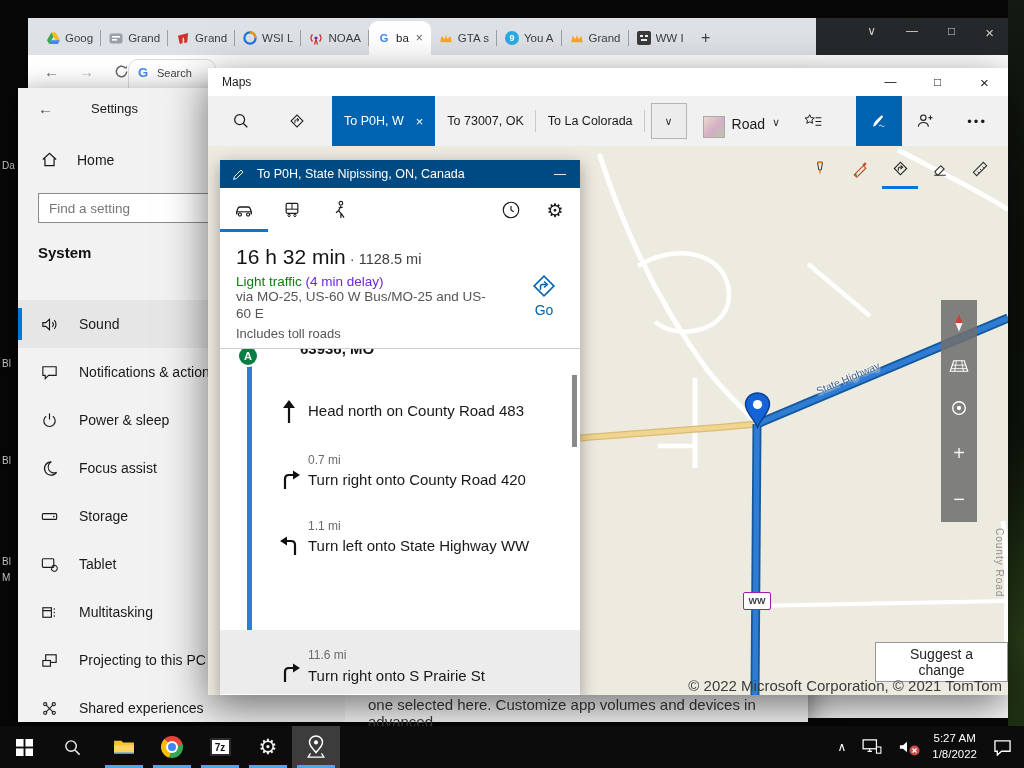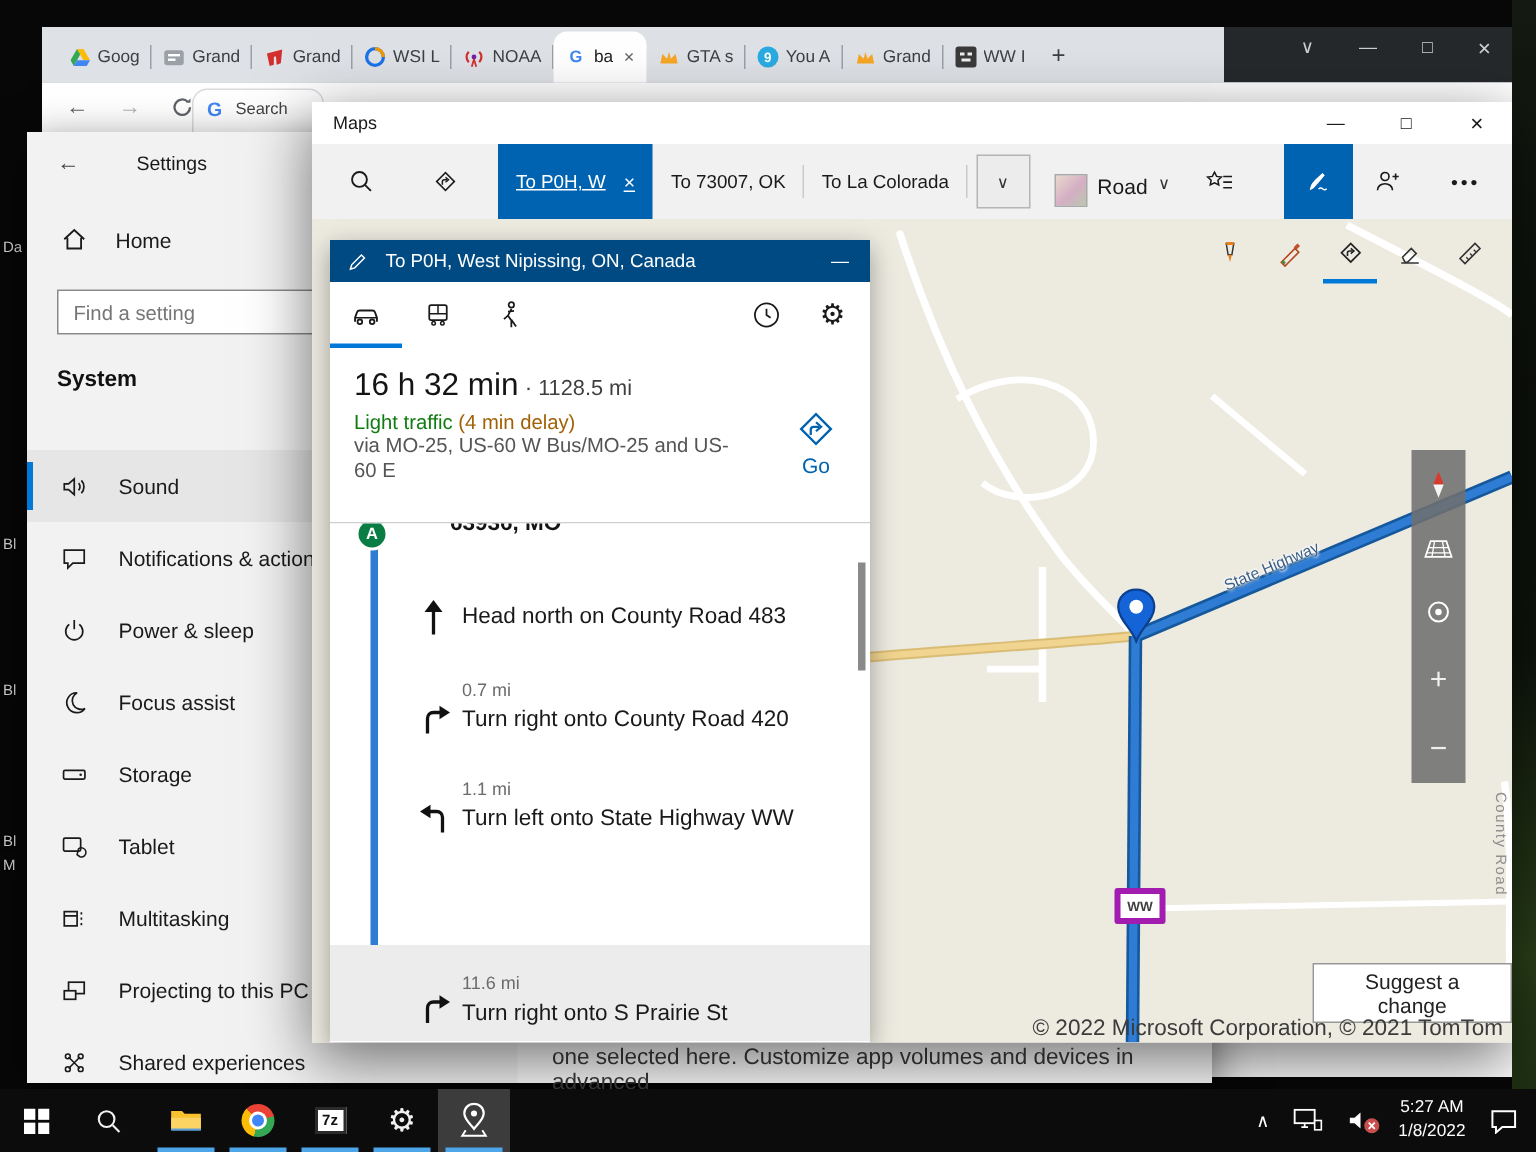--- a/index.html
+++ b/index.html
@@ -52,33 +52,33 @@
   
   #maps{position:absolute;left:208px;top:68px;width:800px;height:627px;background:#fff;box-shadow:0 12px 40px rgba(0,0,0,.55);}
   #m-title{position:absolute;top:0;left:0;right:0;height:28px;background:#fff;}
   #m-title .mtext{position:absolute;left:14px;top:7px;font-size:12px;color:#1a1a1a;}
   #m-ctl{position:absolute;right:0;top:0;display:flex;}
   #m-ctl .wbtn{width:47px;height:28px;display:flex;align-items:center;justify-content:center;font-size:12px;color:#1a1a1a;}
   #m-toolbar{position:absolute;top:28px;left:0;right:0;height:50px;background:#f1f1f1;display:flex;align-items:center;box-sizing:border-box;padding-left:10px;}
   .tb-btn{width:46px;height:50px;display:flex;align-items:center;justify-content:center;color:#1a1a1a;flex:none;}
   .loc-tab{height:50px;display:flex;align-items:center;padding:0 12px;font-size:12.5px;color:#1a1a1a;box-sizing:border-box;flex:none;position:relative;}
   .loc-tab .ldiv{position:absolute;right:0;top:14px;height:22px;width:1px;background:#c9c9c9;}
-  .loc-tab.active{background:#0063b1;color:#fff;text-decoration:underline;}
+  .loc-tab.active{background:#0063b1;color:#fff;}
   .loc-tab .lclose{margin-left:12px;font-size:13px;}
   .loc-dd{width:34px;height:34px;border:1px solid #b5b5b5;background:#ececec;display:flex;align-items:center;justify-content:center;margin-left:6px;font-size:11px;color:#333;flex:none;}
   #road{display:flex;align-items:flex-start;gap:7px;margin-left:16px;font-size:14px;color:#1a1a1a;flex:none;margin-top:12px;}
   #road .thumb{width:20px;height:20px;border:1px solid #a9a9a9;background:linear-gradient(135deg,#ead9cd 0%,#d4aec4 55%,#bac7ad 100%);}
   .pen-btn{width:46px;height:50px;background:#0063b1;display:flex;align-items:center;justify-content:center;color:#fff;flex:none;margin-left:20px;}
   .dots{font-size:13px;color:#1a1a1a;letter-spacing:2px;}
 
   #m-content{position:absolute;top:78px;left:0;right:0;bottom:0;background:#edeae0;overflow:hidden;}
   #maplayer{position:absolute;inset:0;}
   #route-label{position:absolute;left:602px;top:206px;width:170px;transform:rotate(-23deg);color:#3a5f88;font-size:10.5px;
       text-shadow:0 0 2px #fff,0 0 2px #fff,0 0 3px #fff;}
-  #shield{position:absolute;left:535px;top:446px;width:26px;height:16px;background:#fff;border:4px solid #a21caf;border-radius:2px;
+  #shield{position:absolute;left:535px;top:446px;width:26px;height:16px;background:#fff;border:1px solid #a21caf;border-radius:2px;
       font-size:9px;font-weight:700;color:#3f3f3f;display:flex;align-items:center;justify-content:center;}
   #county{position:absolute;left:786px;top:382px;writing-mode:vertical-rl;color:#8f8f8f;font-size:10px;letter-spacing:1px;}
   #suggest{position:absolute;left:667px;top:496px;background:#fff;border:1px solid #979797;padding:3px 11px;font-size:14px;color:#222;}
   #copyright{position:absolute;right:6px;top:531px;font-size:15px;color:#3b3b3b;}
   #pin{position:absolute;left:536px;top:246px;}
   #inkbar{position:absolute;top:5px;right:8px;display:flex;}
   .ink-item{width:40px;height:35px;display:flex;align-items:center;justify-content:center;position:relative;color:#1a1a1a;}
   .ink-item.selected::after{content:"";position:absolute;left:2px;right:2px;bottom:-3px;height:3px;background:#0078d7;}
   #mapctl{position:absolute;left:733px;top:154px;width:36px;height:222px;background:rgba(112,112,112,.88);
      display:flex;flex-direction:column;align-items:center;justify-content:space-around;color:#fff;}
@@ -93,21 +93,21 @@
   #d-modes{height:44px;display:flex;align-items:center;position:relative;background:#fff;}
   .mode{width:48px;height:44px;display:flex;align-items:center;justify-content:center;color:#1a1a1a;position:relative;}
   .mode.active::after{content:"";position:absolute;left:0;bottom:0;width:48px;height:3px;background:#0078d7;}
   .mode-r{width:44px;height:44px;display:flex;align-items:center;justify-content:center;color:#1a1a1a;}
   #d-summary{position:relative;height:117px;border-bottom:1px solid #cfcfcf;padding:13px 16px 0;box-sizing:border-box;}
   .t-dur{font-size:21px;color:#141414;}
   .t-dist{font-size:14.5px;color:#3f3f3f;}
   .t-sep{font-size:15px;color:#3f3f3f;margin:0 4px;}
   .t-traffic{font-size:13.5px;margin-top:5px;}
   .t-green{color:#107c10;}
-  .t-gray{color:#a16207;}
+  .t-gray{color:#6d28d9;}
   .t-via{font-size:13.5px;color:#555;line-height:1.25;width:250px;}
   .t-toll{font-size:13px;color:#555;margin-top:3px;}
   #go{position:absolute;right:20px;top:38px;text-align:center;color:#0063b1;font-size:14px;}
   #d-list{position:relative;height:345px;overflow:hidden;background:#fff;}
   #routeline{position:absolute;left:27px;top:12px;bottom:0;width:5px;background:#2e7cd4;}
   .origin-pin{position:absolute;left:17px;top:-4px;width:22px;height:22px;border-radius:50%;background:#0a7d44;border:2px solid #fff;
       box-sizing:border-box;color:#fff;font-size:11px;font-weight:700;display:flex;align-items:center;justify-content:center;}
   .origin-txt{position:absolute;left:80px;top:-9px;font-size:15px;font-weight:700;color:#141414;}
   .step{position:absolute;left:0;right:0;}
   .step .sdist{position:absolute;left:88px;font-size:12px;color:#6b6b6b;}
@@ -517,21 +517,21 @@
       <span class="mz">−</span>
     </div>
 
     <div id="dpanel">
       <div id="d-head">
         <span class="hpen">
             <svg width="13" height="13" viewBox="0 0 16 16">
               <path d="M2 14l1-3.5 8-8L13.5 5l-8 8z" fill="none" stroke="#fff" stroke-width="1.2"></path>
             </svg>
           </span>
-        <span class="htext">To P0H, West Nipissing, ON, Canada</span>
+        <span class="htext">To P0H, State Nipissing, ON, Canada</span>
         <span class="hmin">—</span>
       </div>
       <div id="d-modes">
         <span class="mode active">
             <svg width="22" height="20" viewBox="0 0 24 22">
               <path d="M4 16v-3l1.4-4c.3-.8 1-1.3 1.9-1.3h9.4c.9 0 1.6.5 1.9 1.3L20 13v3" fill="none" stroke="#1a1a1a" stroke-width="1.4"></path>
               <path d="M4 13h16" stroke="#1a1a1a" stroke-width="1.2"></path>
               <circle cx="7.5" cy="16" r="1.7" fill="none" stroke="#1a1a1a" stroke-width="1.3"></circle>
               <circle cx="16.5" cy="16" r="1.7" fill="none" stroke="#1a1a1a" stroke-width="1.3"></circle>
             </svg>
@@ -559,20 +559,21 @@
         <span class="mode-r" style="margin-right:3px;font-size:19px;font-family:'DejaVu Sans',sans-serif;">⚙</span>
       </div>
       <div id="d-summary">
         <div>
           <span class="t-dur">16 h 32 min</span><span class="t-sep">·</span><span class="t-dist">1128.5 mi</span>
         </div>
         <div class="t-traffic">
           <span class="t-green">Light traffic</span><span class="t-gray"> (4 min delay)</span>
         </div>
         <div class="t-via">via MO-25, US-60 W Bus/MO-25 and US-60 E</div>
+        <div class="t-toll">Includes toll roads</div>
         <div id="go">
           <svg width="32" height="32" viewBox="0 0 32 32">
               <rect x="9" y="9" width="14" height="14" transform="rotate(45 16 16)" fill="#fff" stroke="#0063b1" stroke-width="1.6"></rect>
               <path d="M12.5 20v-3.4c0-1.2.8-2 2-2h3.6" fill="none" stroke="#0063b1" stroke-width="1.5"></path>
               <path d="M16 11.5l3.4 3-3.4 3" fill="none" stroke="#0063b1" stroke-width="1.5"></path>
             </svg>
           <div>Go</div>
         </div>
       </div>
       <div id="d-list">

